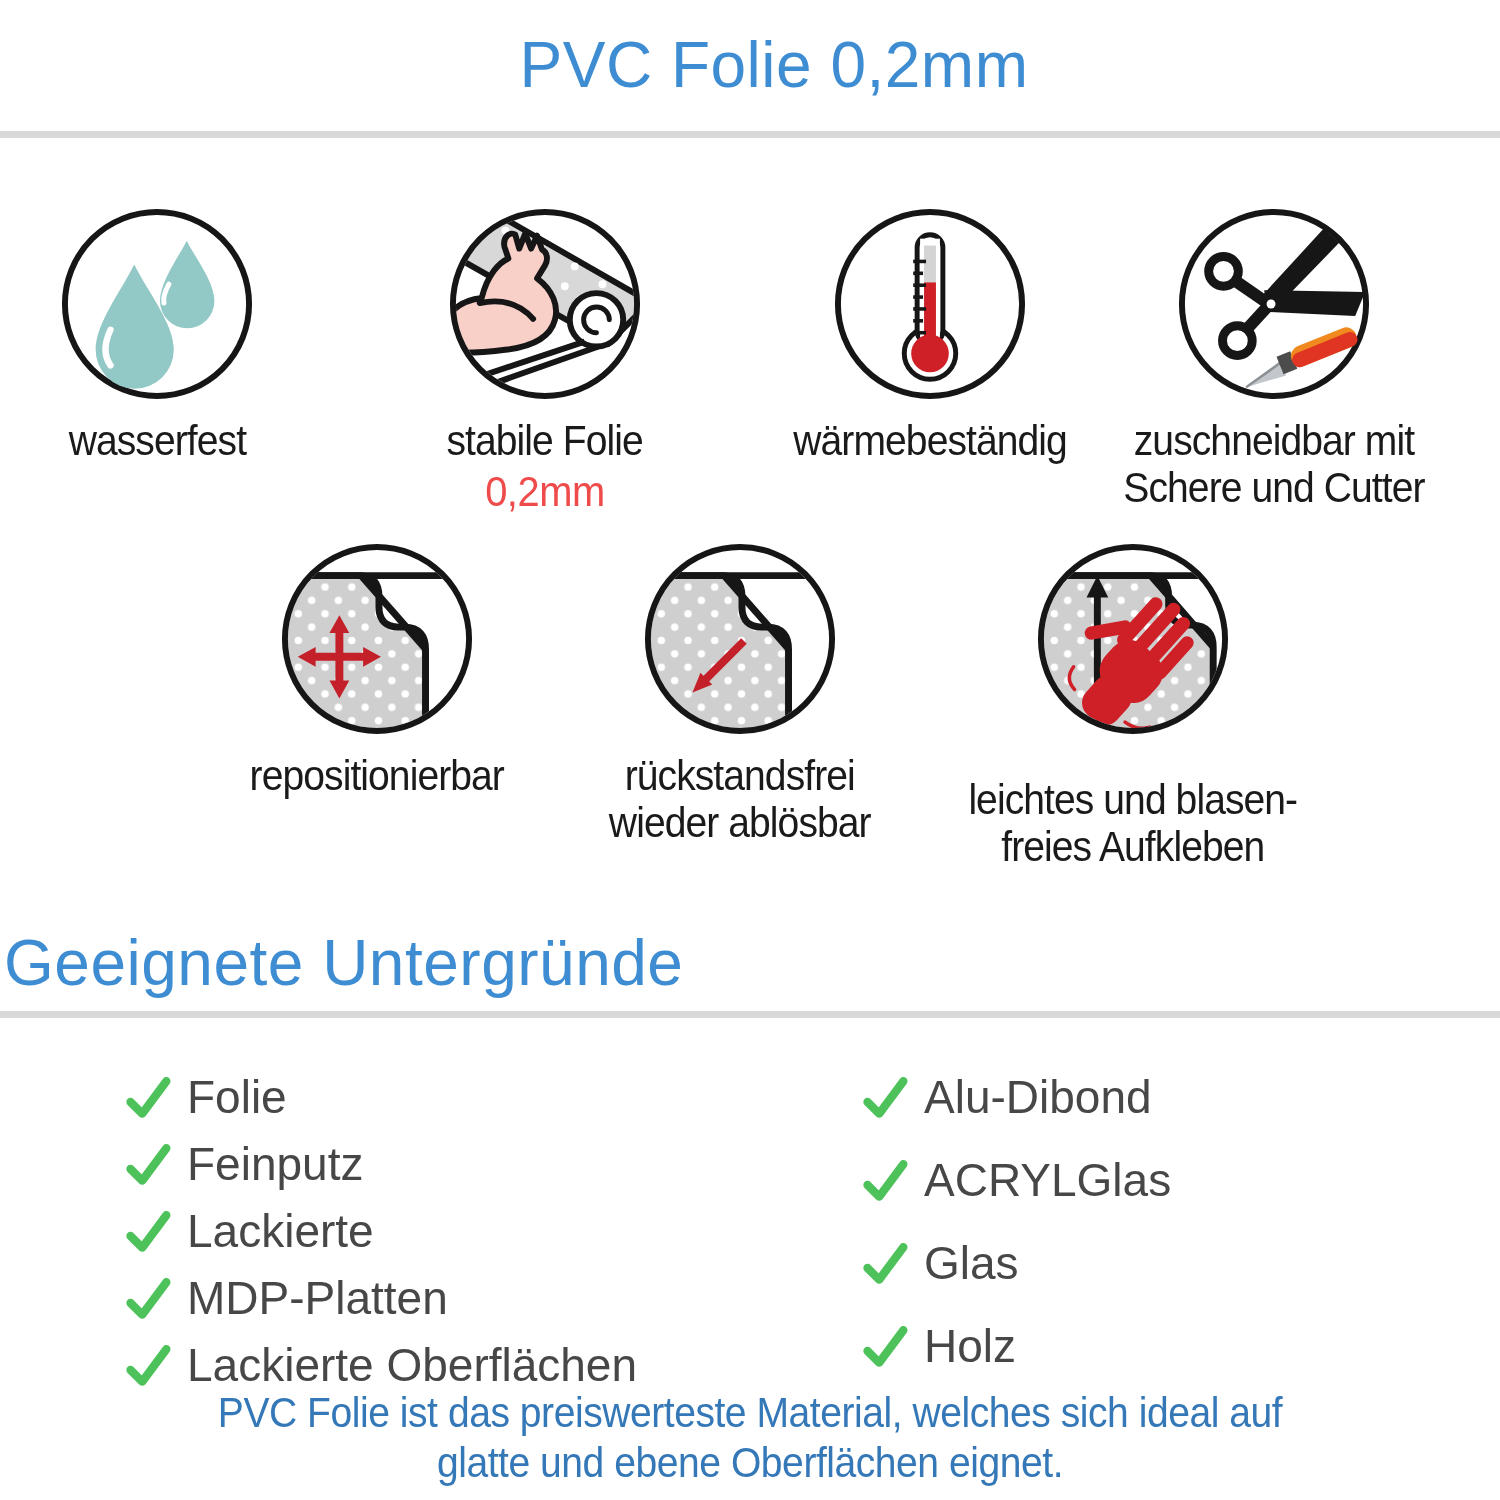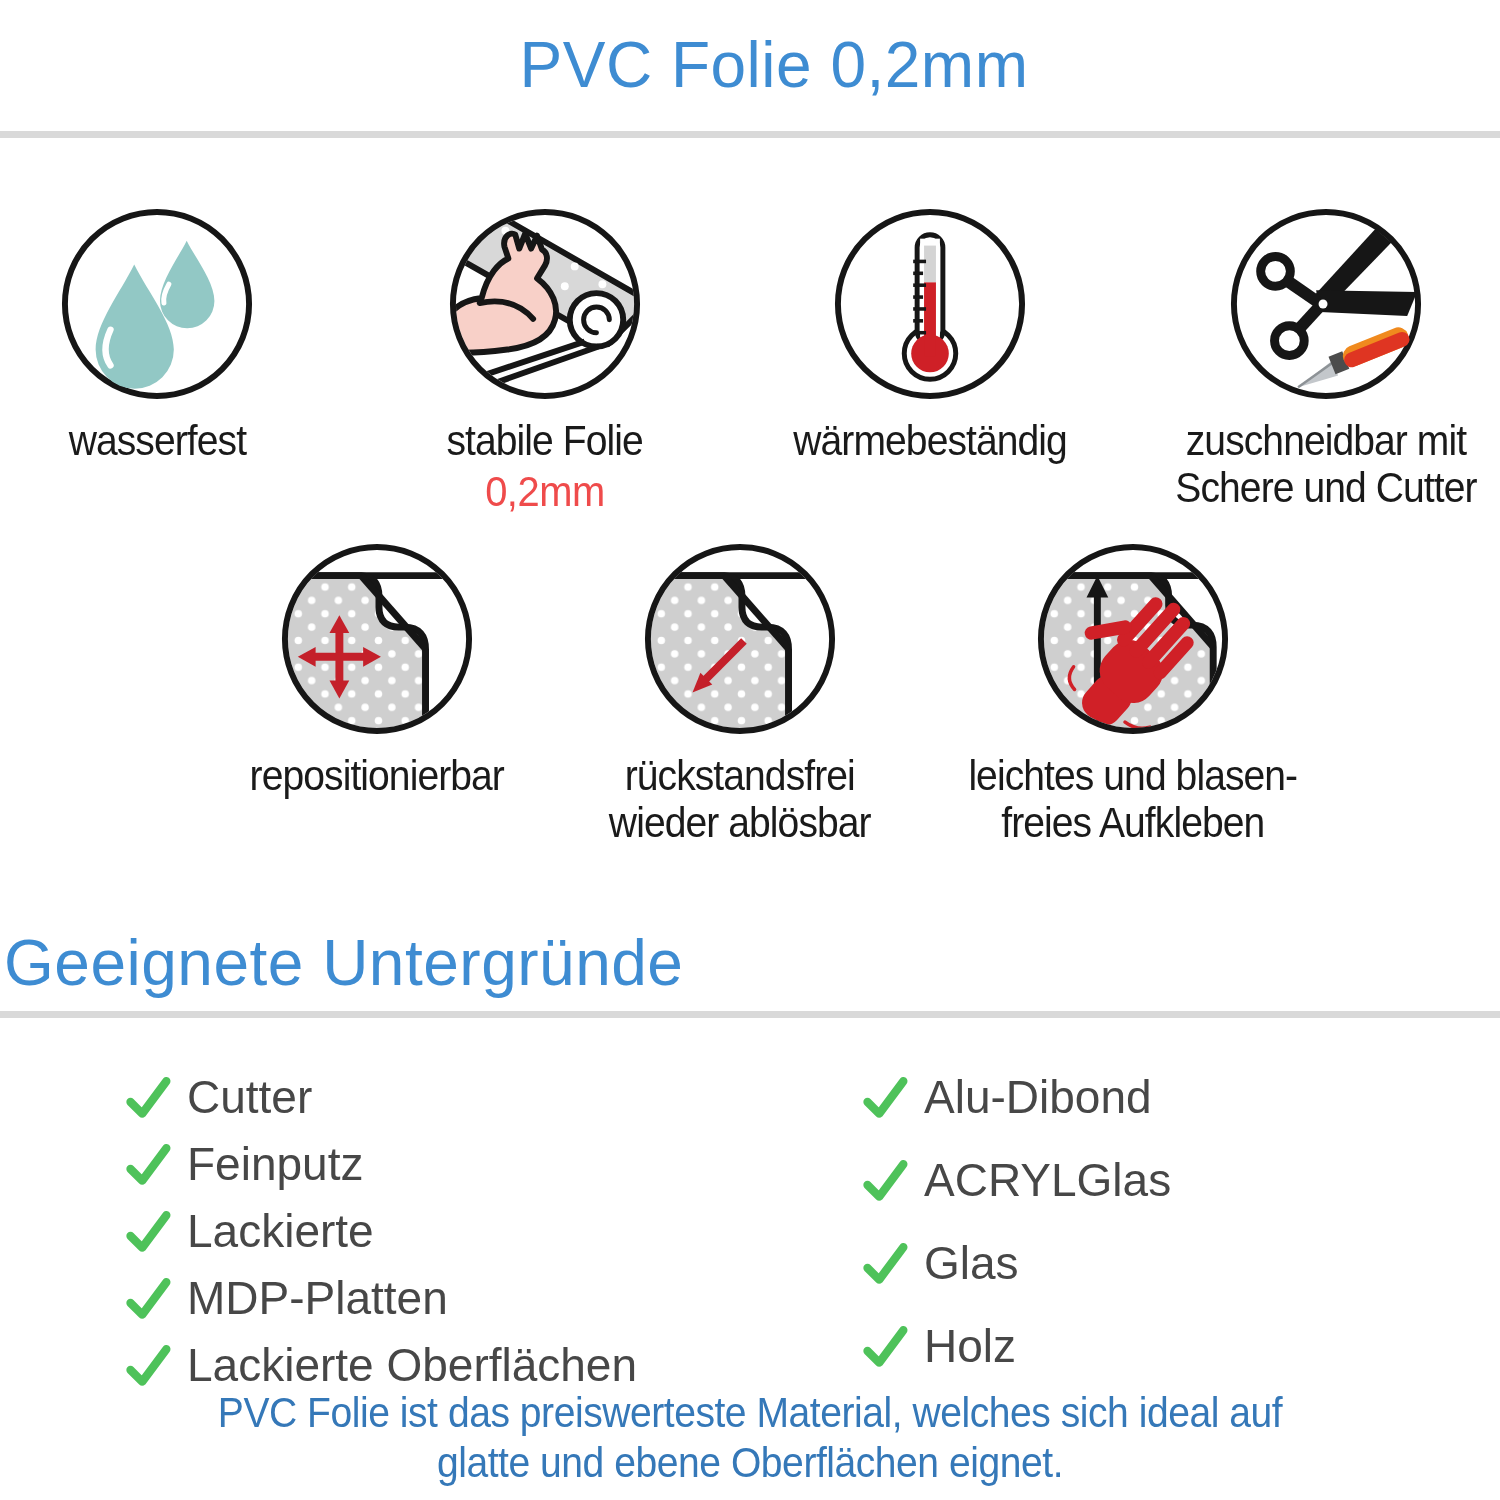--- a/index.html
+++ b/index.html
@@ -89,21 +89,21 @@
         <line x1="83" y1="81" x2="96" y2="81"></line>
           <line x1="83" y1="93" x2="93" y2="93"></line>
         <line x1="83" y1="105" x2="96" y2="105"></line>
           <line x1="83" y1="117" x2="93" y2="117"></line>
         <line x1="83" y1="129" x2="96" y2="129"></line>
       </g>
     </svg>
     <div class="feature-label">wärmebeständig</div>
   </div>
 
-  <div class="feature" style="left:1156px;top:205px;width:340px;">
+  <div class="feature" style="left:1104px;top:205px;width:340px;">
     <svg class="icon" viewBox="0 0 200 200">
       <circle cx="100" cy="100" r="93" fill="#fff" stroke="#161616" stroke-width="6"></circle>
       <polygon points="84,96 150,24 166,38 98,108" fill="#161616"></polygon>
       <polygon points="90,86 192,88 182,112 94,108" fill="#161616"></polygon>
       <line x1="92" y1="98" x2="60" y2="76" stroke="#161616" stroke-width="12"></line>
       <circle cx="49" cy="67" r="15" fill="none" stroke="#161616" stroke-width="9"></circle>
       <line x1="94" y1="102" x2="72" y2="126" stroke="#161616" stroke-width="12"></line>
       <circle cx="63" cy="137" r="15" fill="none" stroke="#161616" stroke-width="9"></circle>
       <circle cx="97" cy="100" r="4.5" fill="#fff"></circle>
       <g transform="rotate(-22 130 152)">
@@ -168,21 +168,21 @@
       <circle cx="100" cy="100" r="93" fill="none" stroke="#161616" stroke-width="6"></circle>
       <g>
         <line x1="104" y1="102" x2="64" y2="142" stroke="#c4202a" stroke-width="8"></line>
         <polygon points="52,154 72,146 60,134" fill="#c4202a"></polygon>
       </g>
     </svg>
     <div class="feature-label">rückstandsfrei
 wieder ablösbar</div>
   </div>
 
-  <div class="feature" style="left:933px;top:540px;width:400px;">
+  <div class="feature" style="left:933px;top:540px;width:400px;gap:24px;">
     <svg class="icon" viewBox="0 0 200 200">
       <defs>
         <pattern id="dotsC" width="27" height="27" patternUnits="userSpaceOnUse">
           <rect width="27" height="27" fill="#cfcfcf"></rect>
           <circle cx="7" cy="7" r="3.8" fill="#fff"></circle>
             <circle cx="20.5" cy="20.5" r="3.8" fill="#fff"></circle>
         </pattern>
         <clipPath id="clipC">
             <circle cx="100" cy="100" r="90"></circle>
           </clipPath>
@@ -215,21 +215,21 @@
   </div>
 
   <h2 class="section-title">Geeignete Untergründe</h2>
   <div class="divider divider-2"></div>
 
   <div class="surface-col left">
     <div class="check-item">
       <svg viewBox="0 0 60 60">
           <path d="M9 36 L23 50 L52 11" fill="none" stroke="#4ec25a" stroke-width="10" stroke-linecap="round" stroke-linejoin="round"></path>
         </svg>
-      <span class="check-label">Cutter</span>
+      <span class="check-label">Folie</span>
     </div>
     <div class="check-item">
       <svg viewBox="0 0 60 60">
           <path d="M9 36 L23 50 L52 11" fill="none" stroke="#4ec25a" stroke-width="10" stroke-linecap="round" stroke-linejoin="round"></path>
         </svg>
       <span class="check-label">Feinputz</span>
     </div>
     <div class="check-item">
       <svg viewBox="0 0 60 60">
           <path d="M9 36 L23 50 L52 11" fill="none" stroke="#4ec25a" stroke-width="10" stroke-linecap="round" stroke-linejoin="round"></path>

